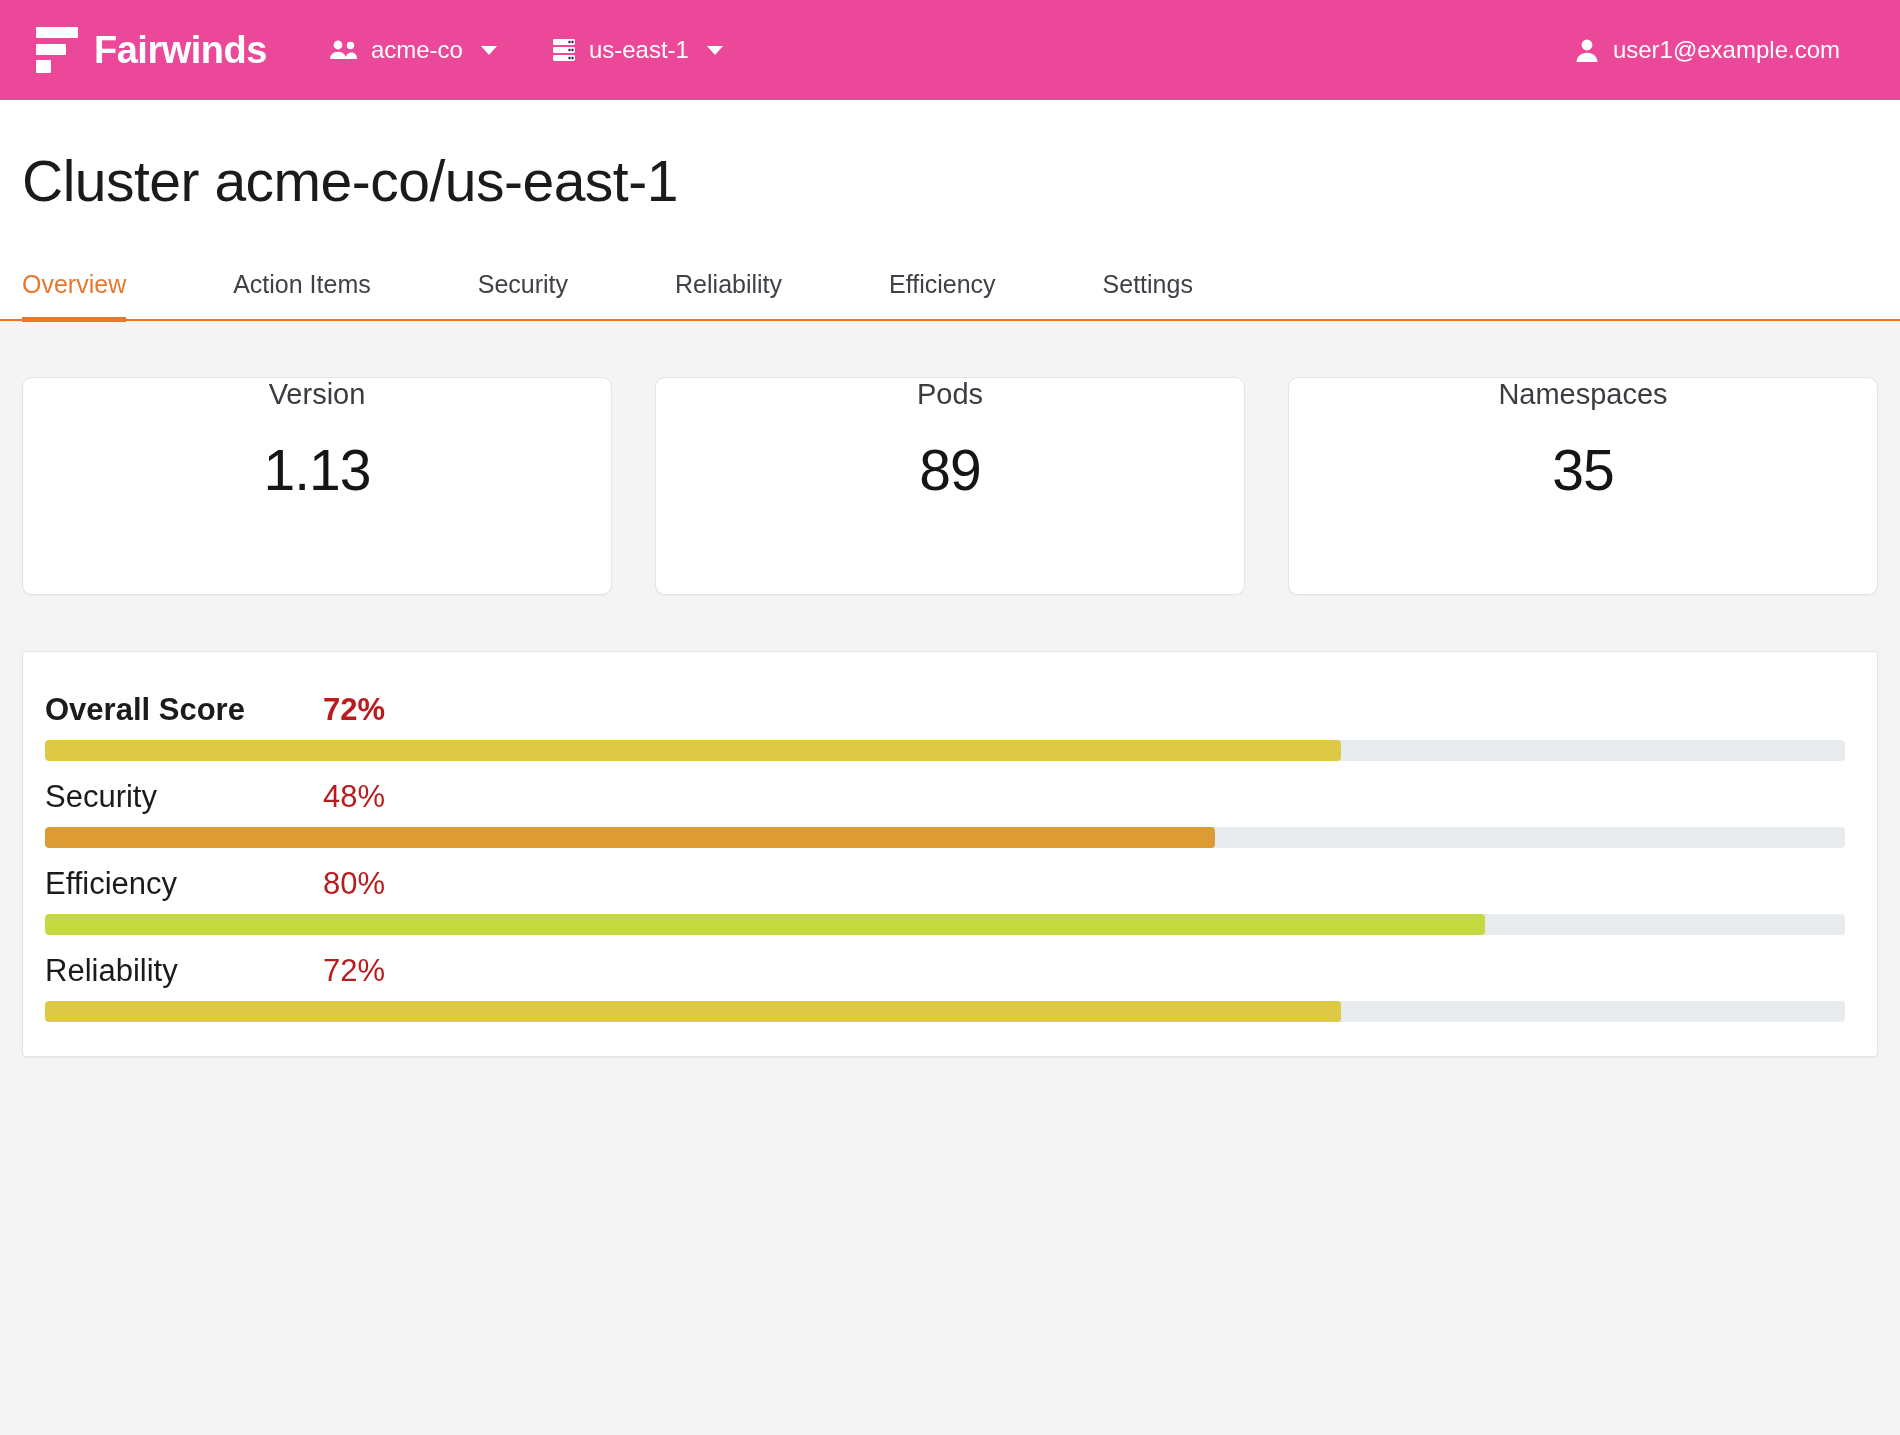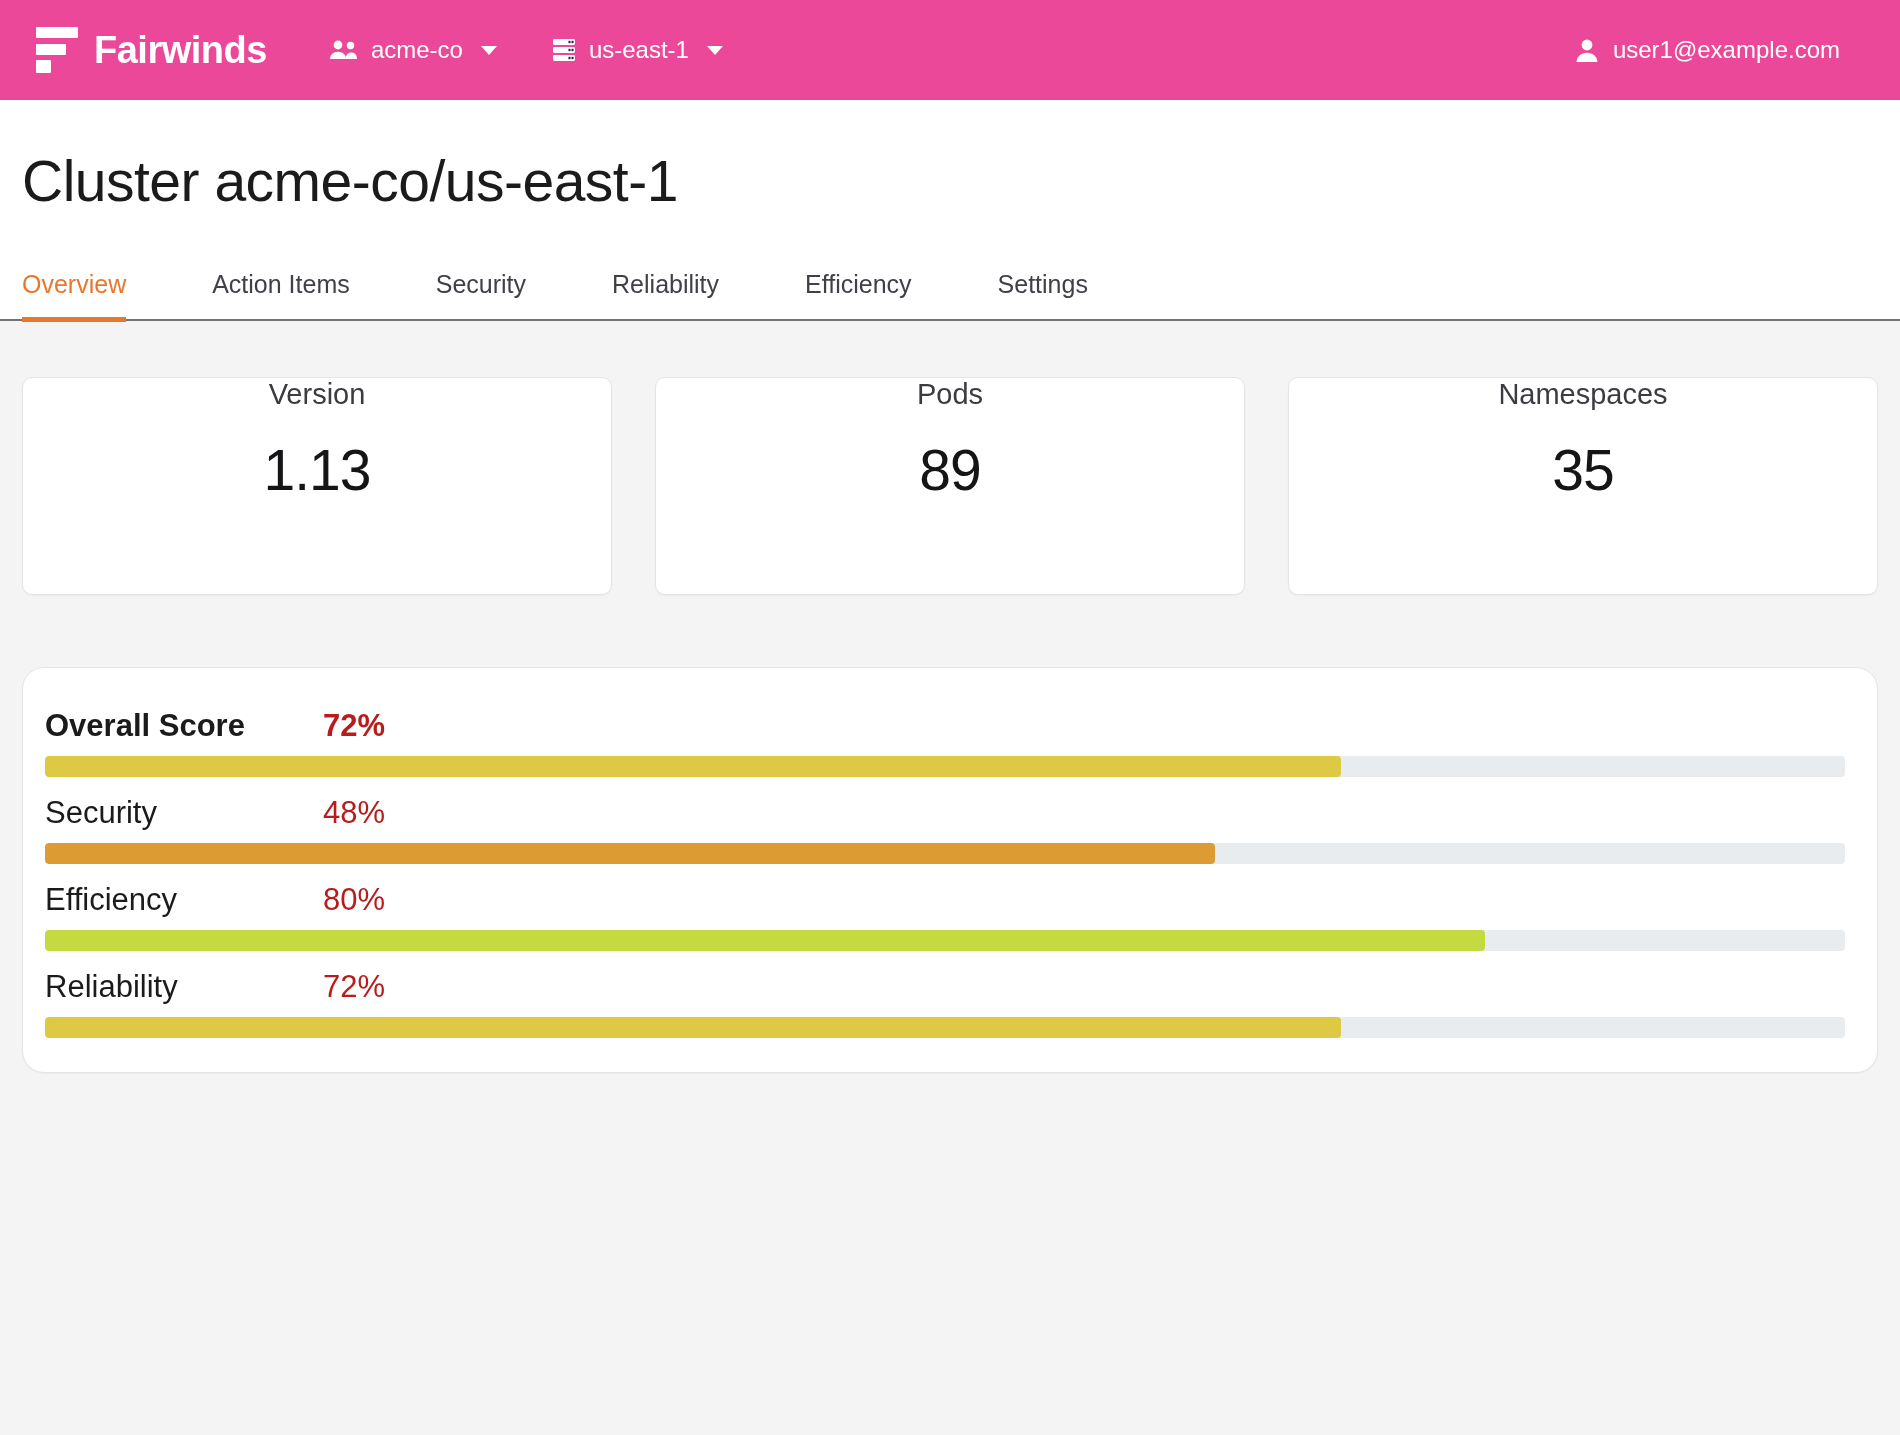--- a/index.html
+++ b/index.html
@@ -90,21 +90,22 @@
     padding-left: 22px;
     letter-spacing: -0.5px;
     line-height: 1.05;
   }
 
   .tabs {
     display: flex;
     align-items: flex-end;
     margin-top: 48px;
     padding-left: 22px;
-    border-bottom: 2px solid #737373;
+    border-bottom: 2px solid #f97316;
+    gap: 21px;
   }
   .tab {
     font-size: 25px;
     color: #404048;
     padding: 10px 0 18px 0;
     margin-right: 86px;
     cursor: pointer;
     border-bottom: 5px solid transparent;
     margin-bottom: -3px;
   }
@@ -144,23 +145,23 @@
     color: #151517;
     font-weight: 400;
     margin-top: 26px;
     letter-spacing: -1px;
   }
 
   
   .scores-card {
     background: #ffffff;
     border: 1px solid #e4e4e7;
-    border-radius: 22px;
+    border-radius: 4px;
     box-shadow: 0 1px 2px rgba(0,0,0,0.035);
-    margin-top: 72px;
+    margin-top: 56px;
     padding: 40px 32px 34px 22px;
   }
   .score-block { margin-bottom: 18px; }
   .score-block:last-child { margin-bottom: 0; }
 
   .score-head {
     display: flex;
     align-items: baseline;
     margin-bottom: 12px;
   }

